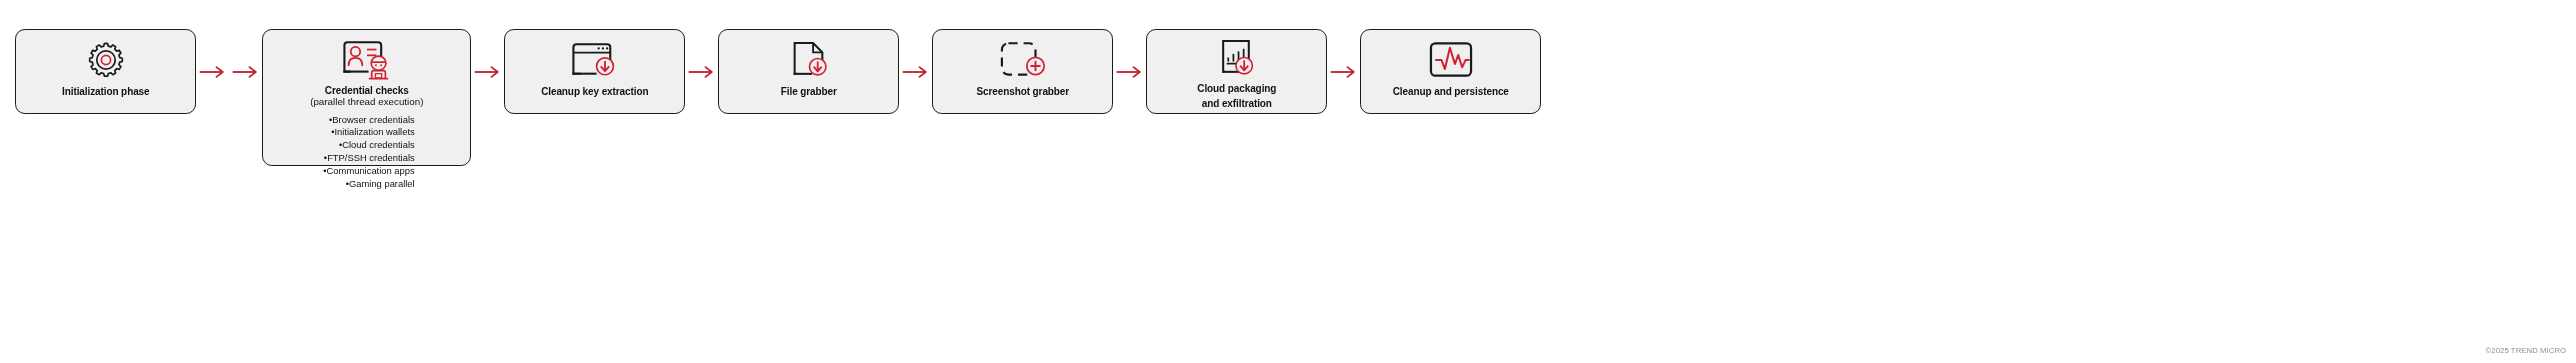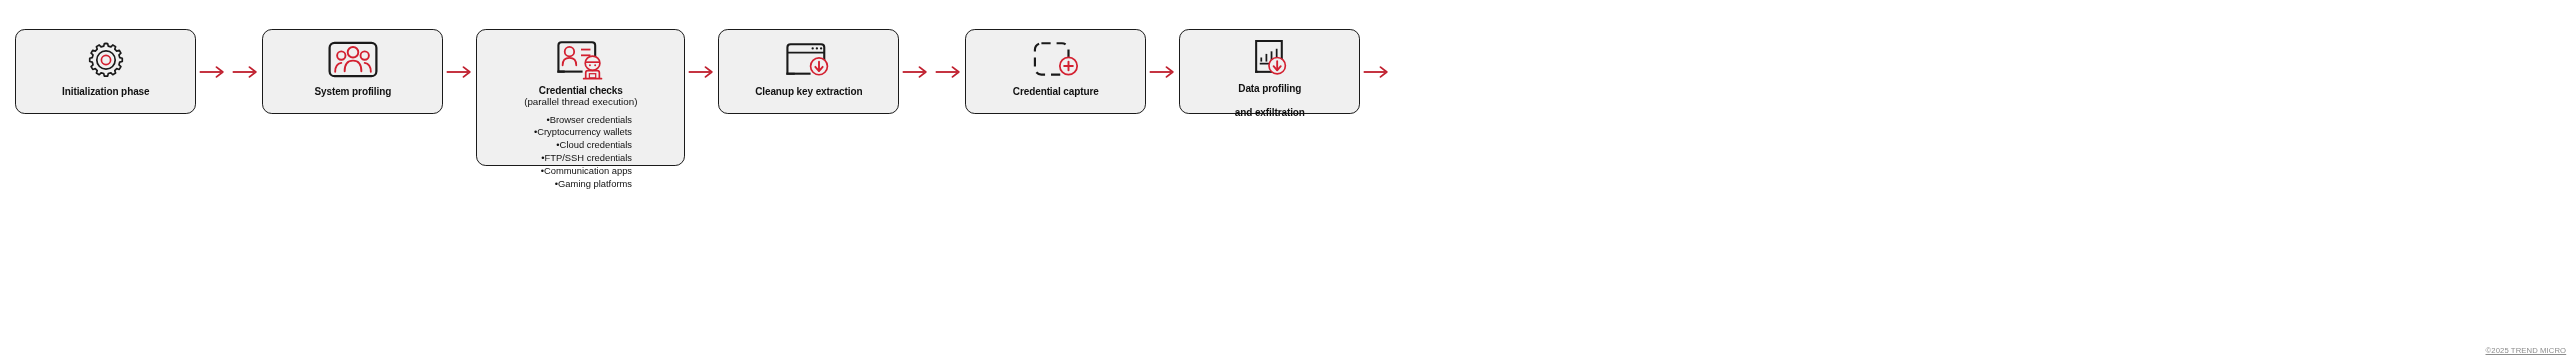--- a/index.html
+++ b/index.html
@@ -110,21 +110,20 @@
     flex: 0 0 auto;
   }
 
   .copyright {
     position: absolute;
     right: 9.8px;
     bottom: 8.4px;
     font-size: 7.7px;
     color: #8c8c8c;
     letter-spacing: 0.1px;
-    text-decoration: underline;
   }
 
   svg { display: block; }
 </style>
 </head>
 <body>
 
 <div id="flow">
 
   <div class="step">
@@ -156,42 +155,20 @@
 
   <div class="step">
     <div class="arrow">
       <svg width="28" height="14" viewBox="0 0 40 20">
         <line x1="1" y1="10" x2="32" y2="10" stroke="#c0202f" stroke-width="2.6"></line>
         <polyline points="25,3 34,10 25,17" fill="none" stroke="#c0202f" stroke-width="2.6" stroke-linecap="round" stroke-linejoin="round"></polyline>
       </svg>
     </div>
   </div>
 
-  <div class="step">
-    <div class="card">
-      <div class="icon-wrap">
-        <svg width="56" height="39" viewBox="0 0 100 70">
-          <rect x="8" y="5" width="84" height="60" rx="9" ry="9" fill="none" stroke="#1a1a1a" stroke-width="4"></rect>
-          <circle cx="50" cy="22" r="9.5" fill="none" stroke="#d32030" stroke-width="3.4"></circle>
-          <circle cx="29" cy="28" r="7.5" fill="none" stroke="#d32030" stroke-width="3.4"></circle>
-          <circle cx="71" cy="28" r="7.5" fill="none" stroke="#d32030" stroke-width="3.4"></circle>
-          <path d="M35 56 Q35 37 50 37 Q65 37 65 56" fill="none" stroke="#d32030" stroke-width="3.4" stroke-linecap="round"></path>
-          <path d="M18 57 Q18 43 29 41" fill="none" stroke="#d32030" stroke-width="3.4" stroke-linecap="round"></path>
-          <path d="M82 57 Q82 43 71 41" fill="none" stroke="#d32030" stroke-width="3.4" stroke-linecap="round"></path>
-        </svg>
-      </div>
-      <div class="card-label">System profiling</div>
-    </div>
-    <div class="arrow">
-      <svg width="28" height="14" viewBox="0 0 40 20">
-        <line x1="1" y1="10" x2="32" y2="10" stroke="#c0202f" stroke-width="2.6"></line>
-        <polyline points="25,3 34,10 25,17" fill="none" stroke="#c0202f" stroke-width="2.6" stroke-linecap="round" stroke-linejoin="round"></polyline>
-      </svg>
-    </div>
-  </div>
 
   <div class="step">
     <div class="card tall">
       <div class="icon-wrap">
         <svg width="60" height="42" viewBox="0 0 110 80">
           <path d="M22 64 L12 64 L12 14 Q12 8 18 8 L76 8 Q82 8 82 14 L82 46" fill="none" stroke="#1a1a1a" stroke-width="4" stroke-linecap="square"></path>
           <path d="M12 64 L56 64" fill="none" stroke="#1a1a1a" stroke-width="4" stroke-linecap="square"></path>
           <circle cx="33" cy="26" r="9" fill="none" stroke="#d32030" stroke-width="3.4"></circle>
           <path d="M20 52 Q20 38 33 38 Q46 38 46 52" fill="none" stroke="#d32030" stroke-width="3.4" stroke-linecap="round"></path>
           <line x1="55" y1="22" x2="73" y2="22" stroke="#d32030" stroke-width="3.4"></line>
@@ -202,25 +179,25 @@
           <circle cx="82" cy="52" r="1.8" fill="#d32030"></circle>
           <path d="M64 76 L64 66 Q64 62 68 62 L86 62 Q90 62 90 66 L90 76" fill="none" stroke="#d32030" stroke-width="3.2"></path>
           <rect x="71" y="68" width="12" height="8" fill="none" stroke="#d32030" stroke-width="2.4"></rect>
           <line x1="60" y1="77.5" x2="94" y2="77.5" stroke="#d32030" stroke-width="3.2" stroke-linecap="round"></line>
         </svg>
       </div>
       <div class="card-label">Credential checks</div>
       <div class="card-sublabel">(parallel thread execution)</div>
       <ul class="bullets">
         <li>Browser credentials</li>
-        <li>Cryptocurrency wallets</li>
+        <li>Initialization wallets</li>
         <li>Cloud credentials</li>
         <li>FTP/SSH credentials</li>
         <li>Communication apps</li>
-        <li>Gaming platforms</li>
+        <li>Gaming parallel</li>
       </ul>
     </div>
     <div class="arrow">
       <svg width="28" height="14" viewBox="0 0 40 20">
         <line x1="1" y1="10" x2="32" y2="10" stroke="#c0202f" stroke-width="2.6"></line>
         <polyline points="25,3 34,10 25,17" fill="none" stroke="#c0202f" stroke-width="2.6" stroke-linecap="round" stroke-linejoin="round"></polyline>
       </svg>
     </div>
   </div>
 
@@ -243,39 +220,52 @@
     </div>
     <div class="arrow">
       <svg width="28" height="14" viewBox="0 0 40 20">
         <line x1="1" y1="10" x2="32" y2="10" stroke="#c0202f" stroke-width="2.6"></line>
         <polyline points="25,3 34,10 25,17" fill="none" stroke="#c0202f" stroke-width="2.6" stroke-linecap="round" stroke-linejoin="round"></polyline>
       </svg>
     </div>
   </div>
 
   <div class="step">
+    <div class="card">
+      <div class="icon-wrap">
+        <svg width="56" height="40" viewBox="0 0 100 78">
+          <path d="M24 66 L22 66 L22 6 L58 6 L76 24 L76 46" fill="none" stroke="#1a1a1a" stroke-width="4" stroke-linecap="square" stroke-linejoin="miter"></path>
+          <path d="M22 66 L54 66" fill="none" stroke="#1a1a1a" stroke-width="4" stroke-linecap="square"></path>
+          <path d="M58 6 L58 24 L76 24" fill="none" stroke="#1a1a1a" stroke-width="3.6"></path>
+          <circle cx="67" cy="52" r="16" fill="#f0f0f0" stroke="#d32030" stroke-width="3.2"></circle>
+          <line x1="67" y1="43" x2="67" y2="60" stroke="#d32030" stroke-width="3.6" stroke-linecap="round"></line>
+          <polyline points="60,53 67,61 74,53" fill="none" stroke="#d32030" stroke-width="3.6" stroke-linecap="round" stroke-linejoin="round"></polyline>
+        </svg>
+      </div>
+      <div class="card-label">File grabber</div>
+    </div>
     <div class="arrow">
       <svg width="28" height="14" viewBox="0 0 40 20">
         <line x1="1" y1="10" x2="32" y2="10" stroke="#c0202f" stroke-width="2.6"></line>
         <polyline points="25,3 34,10 25,17" fill="none" stroke="#c0202f" stroke-width="2.6" stroke-linecap="round" stroke-linejoin="round"></polyline>
       </svg>
     </div>
   </div>
 
   <div class="step">
     <div class="card">
       <div class="icon-wrap">
         <svg width="57" height="39" viewBox="0 0 104 72">
           <rect x="14" y="6" width="62" height="58" rx="12" ry="12" fill="none" stroke="#1a1a1a" stroke-width="4" stroke-dasharray="17 11" stroke-linecap="butt"></rect>
           <circle cx="76" cy="48" r="16" fill="#f0f0f0" stroke="#d32030" stroke-width="3.2"></circle>
           <line x1="68" y1="48" x2="84" y2="48" stroke="#d32030" stroke-width="3.6" stroke-linecap="round"></line>
           <line x1="76" y1="40" x2="76" y2="56" stroke="#d32030" stroke-width="3.6" stroke-linecap="round"></line>
         </svg>
       </div>
-      <div class="card-label">Credential capture</div>
+      <div class="card-label">Screenshot grabber</div>
     </div>
     <div class="arrow">
       <svg width="28" height="14" viewBox="0 0 40 20">
         <line x1="1" y1="10" x2="32" y2="10" stroke="#c0202f" stroke-width="2.6"></line>
         <polyline points="25,3 34,10 25,17" fill="none" stroke="#c0202f" stroke-width="2.6" stroke-linecap="round" stroke-linejoin="round"></polyline>
       </svg>
     </div>
   </div>
 
   <div class="step">
@@ -287,28 +277,39 @@
           <line x1="32" y1="38" x2="32" y2="46" stroke="#1a1a1a" stroke-width="3.4" stroke-linecap="butt"></line>
           <line x1="42" y1="31" x2="42" y2="46" stroke="#1a1a1a" stroke-width="3.4" stroke-linecap="butt"></line>
           <line x1="52" y1="26" x2="52" y2="46" stroke="#1a1a1a" stroke-width="3.4" stroke-linecap="butt"></line>
           <line x1="62" y1="21" x2="62" y2="46" stroke="#1a1a1a" stroke-width="3.4" stroke-linecap="butt"></line>
           <line x1="29" y1="50" x2="65" y2="50" stroke="#1a1a1a" stroke-width="3.4"></line>
           <circle cx="63" cy="54" r="16" fill="#f0f0f0" stroke="#d32030" stroke-width="3.2"></circle>
           <line x1="63" y1="45" x2="63" y2="62" stroke="#d32030" stroke-width="3.6" stroke-linecap="round"></line>
           <polyline points="56,55 63,63 70,55" fill="none" stroke="#d32030" stroke-width="3.6" stroke-linecap="round" stroke-linejoin="round"></polyline>
         </svg>
       </div>
-      <div class="card-label">Data profiling</div>
-      <div class="card-label" style="margin-top:13px">and exfiltration</div>
-    </div>
-    <div class="arrow">
-      <svg width="28" height="14" viewBox="0 0 40 20">
-        <line x1="1" y1="10" x2="32" y2="10" stroke="#c0202f" stroke-width="2.6"></line>
-        <polyline points="25,3 34,10 25,17" fill="none" stroke="#c0202f" stroke-width="2.6" stroke-linecap="round" stroke-linejoin="round"></polyline>
-      </svg>
-    </div>
-  </div>
-
+      <div class="card-label">Cloud packaging</div>
+      <div class="card-label" style="margin-top:4px">and exfiltration</div>
+    </div>
+    <div class="arrow">
+      <svg width="28" height="14" viewBox="0 0 40 20">
+        <line x1="1" y1="10" x2="32" y2="10" stroke="#c0202f" stroke-width="2.6"></line>
+        <polyline points="25,3 34,10 25,17" fill="none" stroke="#c0202f" stroke-width="2.6" stroke-linecap="round" stroke-linejoin="round"></polyline>
+      </svg>
+    </div>
+  </div>
+
+  <div class="step">
+    <div class="card">
+      <div class="icon-wrap">
+        <svg width="52" height="39" viewBox="0 0 92 70">
+          <rect x="10" y="6" width="72" height="58" rx="8" ry="8" fill="none" stroke="#1a1a1a" stroke-width="4"></rect>
+          <polyline points="19,36 29,36 35,52 44,14 53,43 59,27 66,49 72,36 78,36" fill="none" stroke="#d32030" stroke-width="3.6" stroke-linejoin="round" stroke-linecap="round"></polyline>
+        </svg>
+      </div>
+      <div class="card-label">Cleanup and persistence</div>
+    </div>
+  </div>
 
 </div>
 
 <div class="copyright">©2025 TREND MICRO</div>
 
 
 </body></html>

